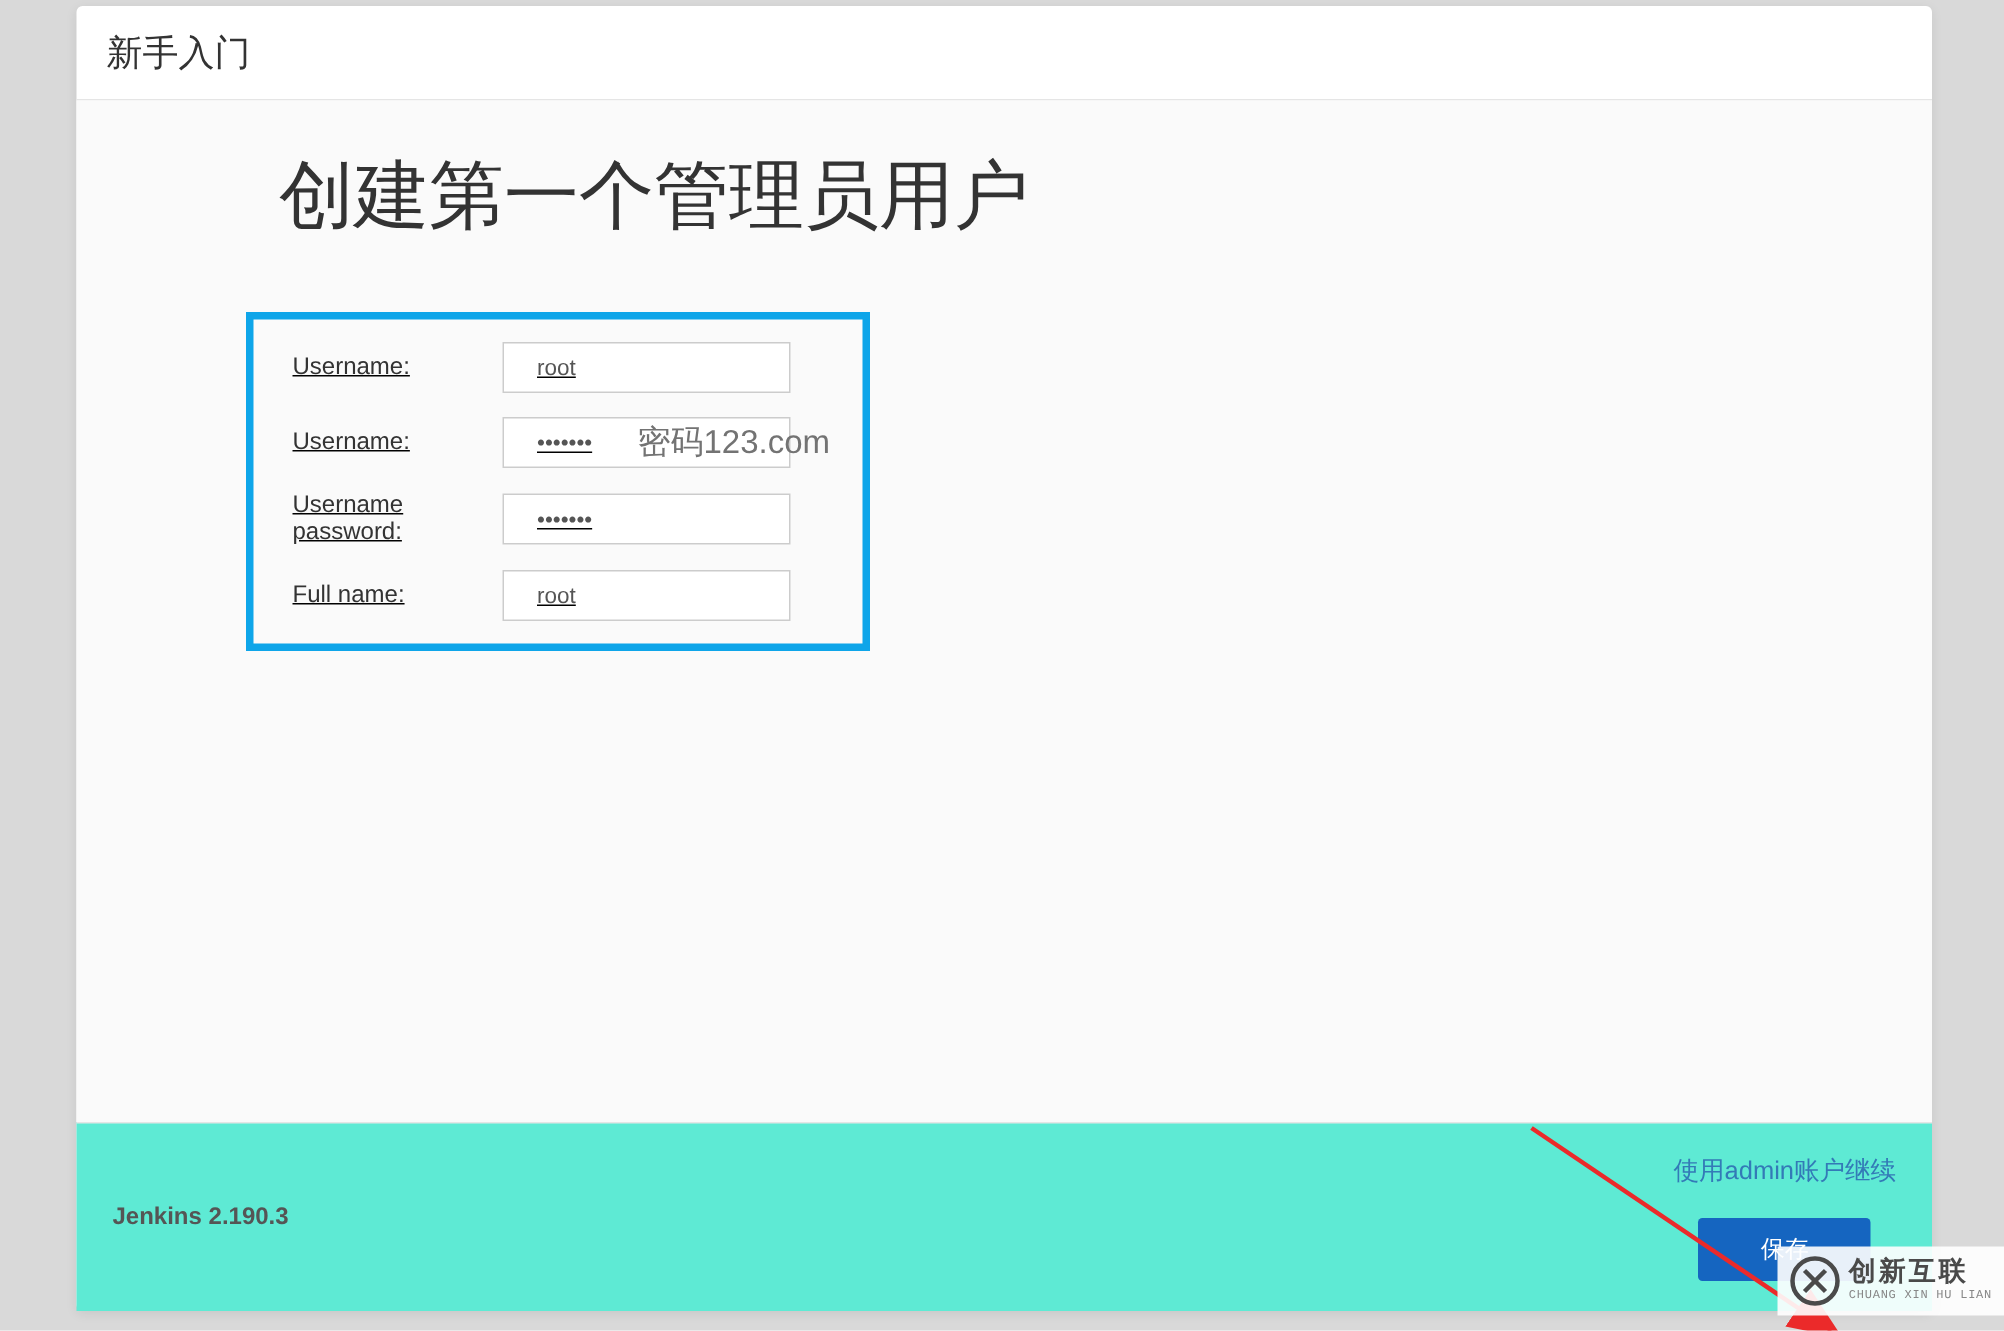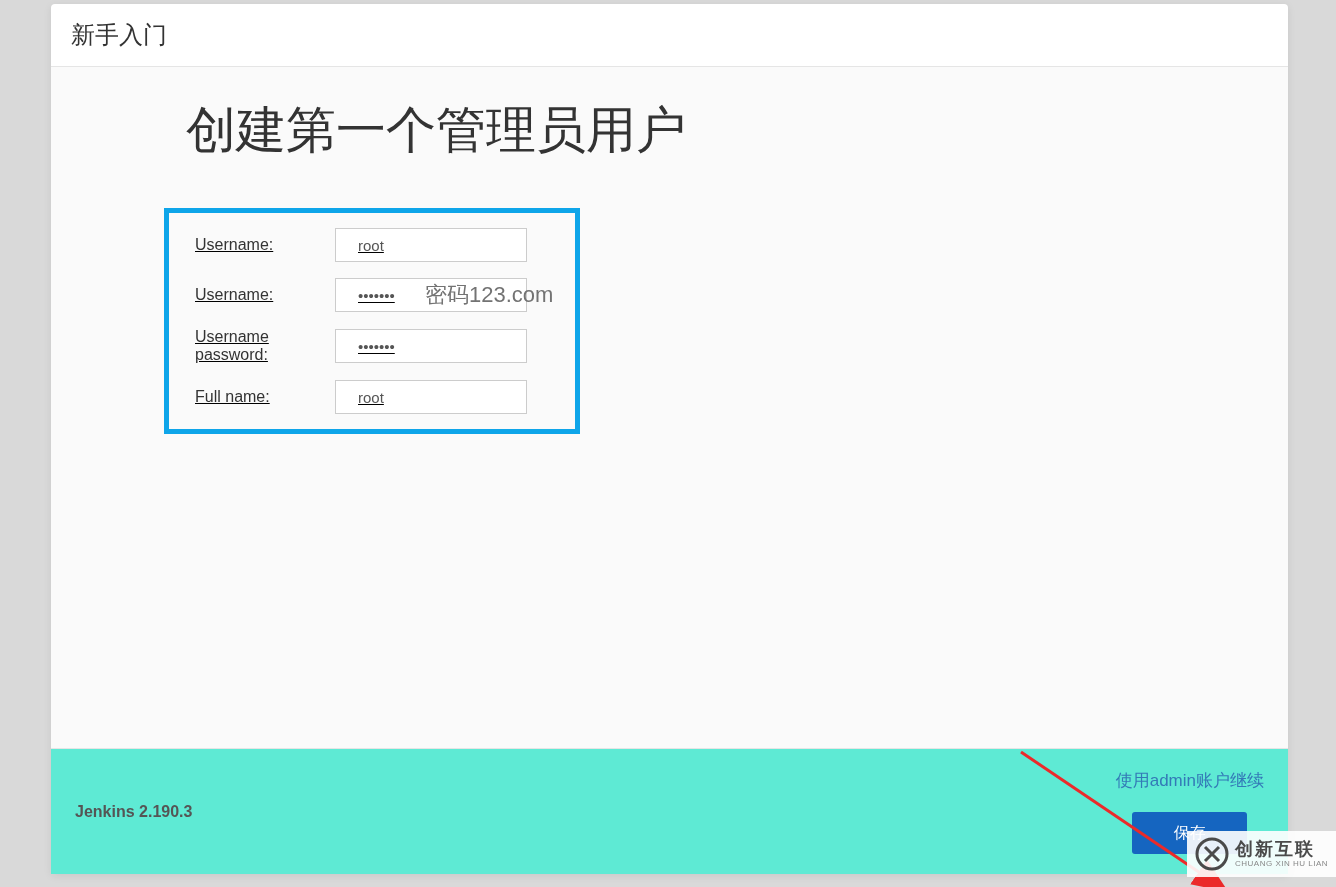--- a/index.html
+++ b/index.html
@@ -131,20 +131,21 @@
     }
     .watermark {
       position: absolute;
       right: 0px;
       bottom: 10px;
       display: flex;
       align-items: center;
       gap: 6px;
       background: rgba(255,255,255,0.9);
       padding: 6px 8px;
+      font-family: Liberation Mono, monospace;
     }
     .watermark-logo {
       width: 34px;
       height: 34px;
       position: relative;
     }
     .watermark-text {
       display: flex;
       flex-direction: column;
       line-height: 1.1;

